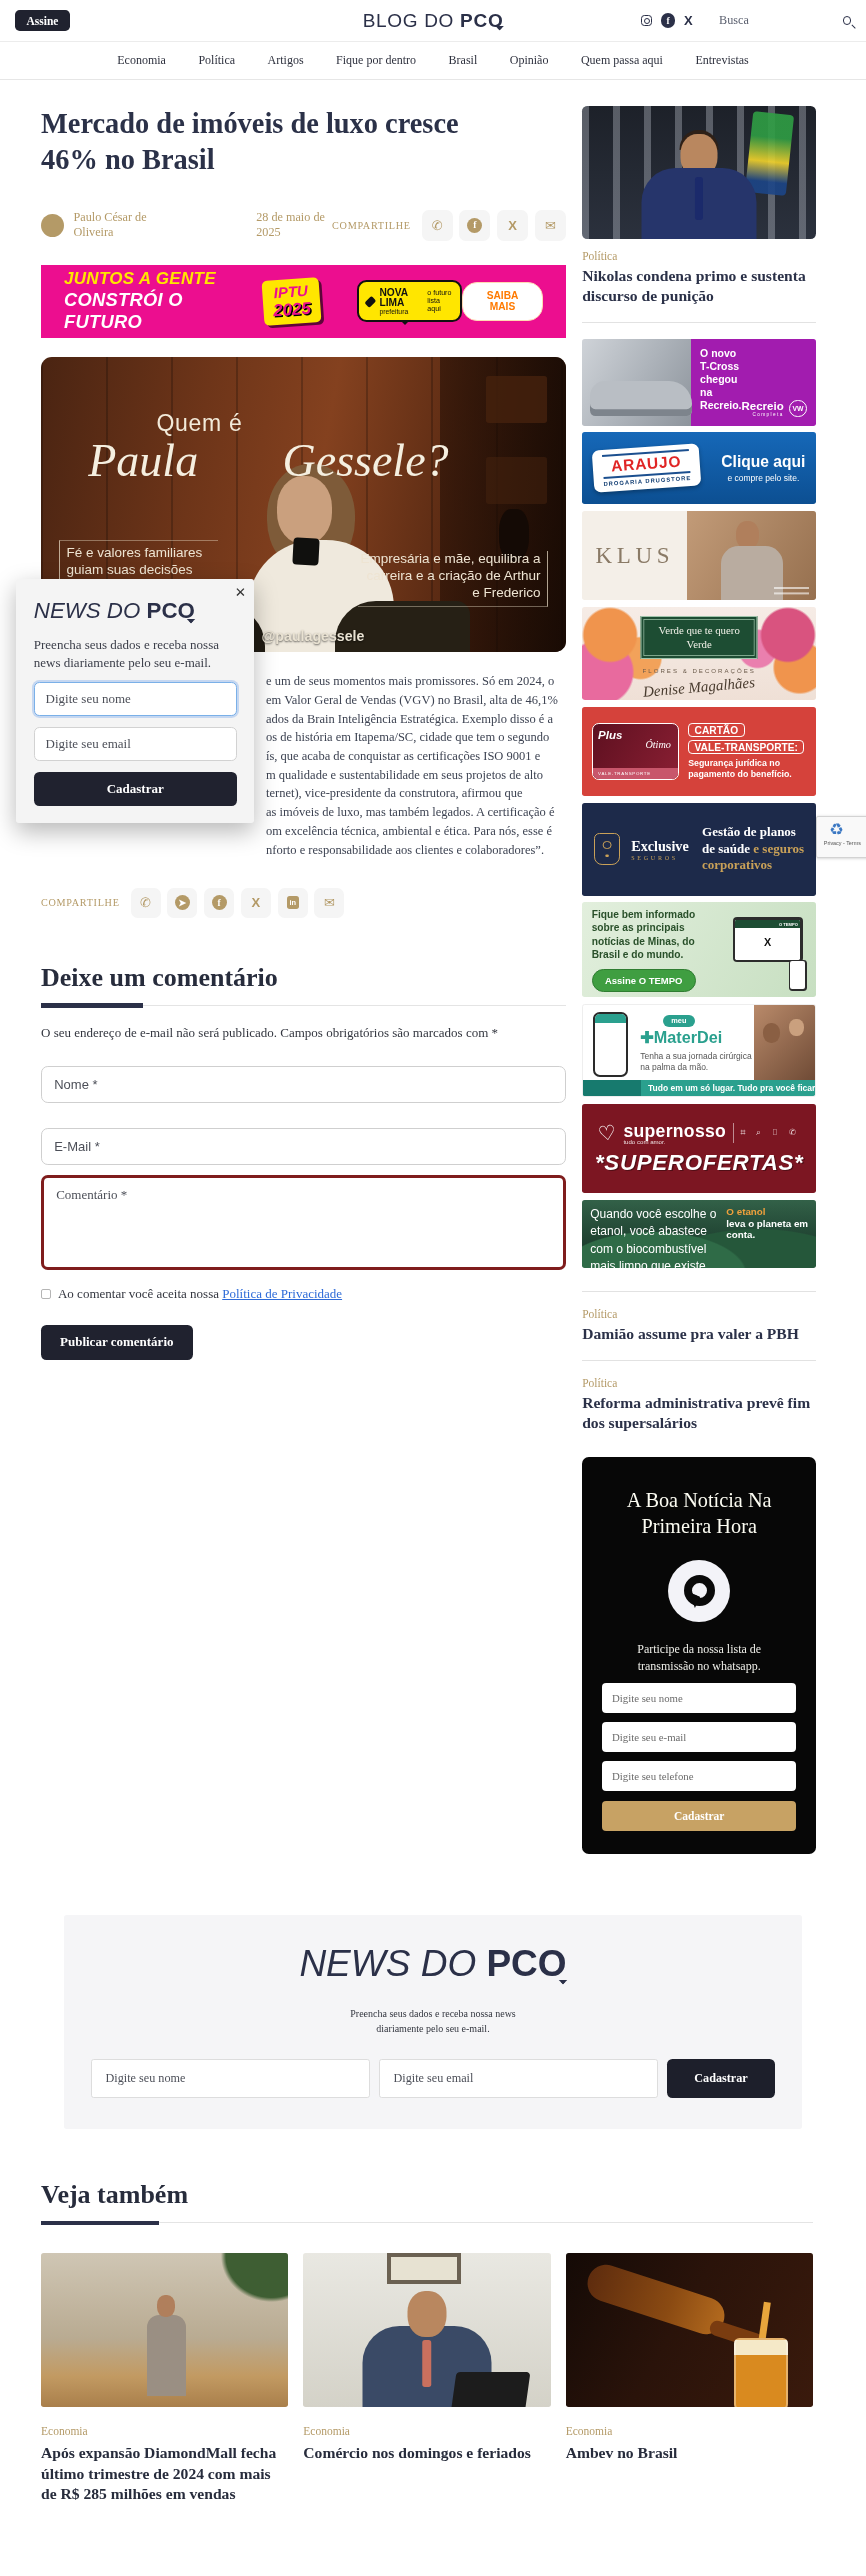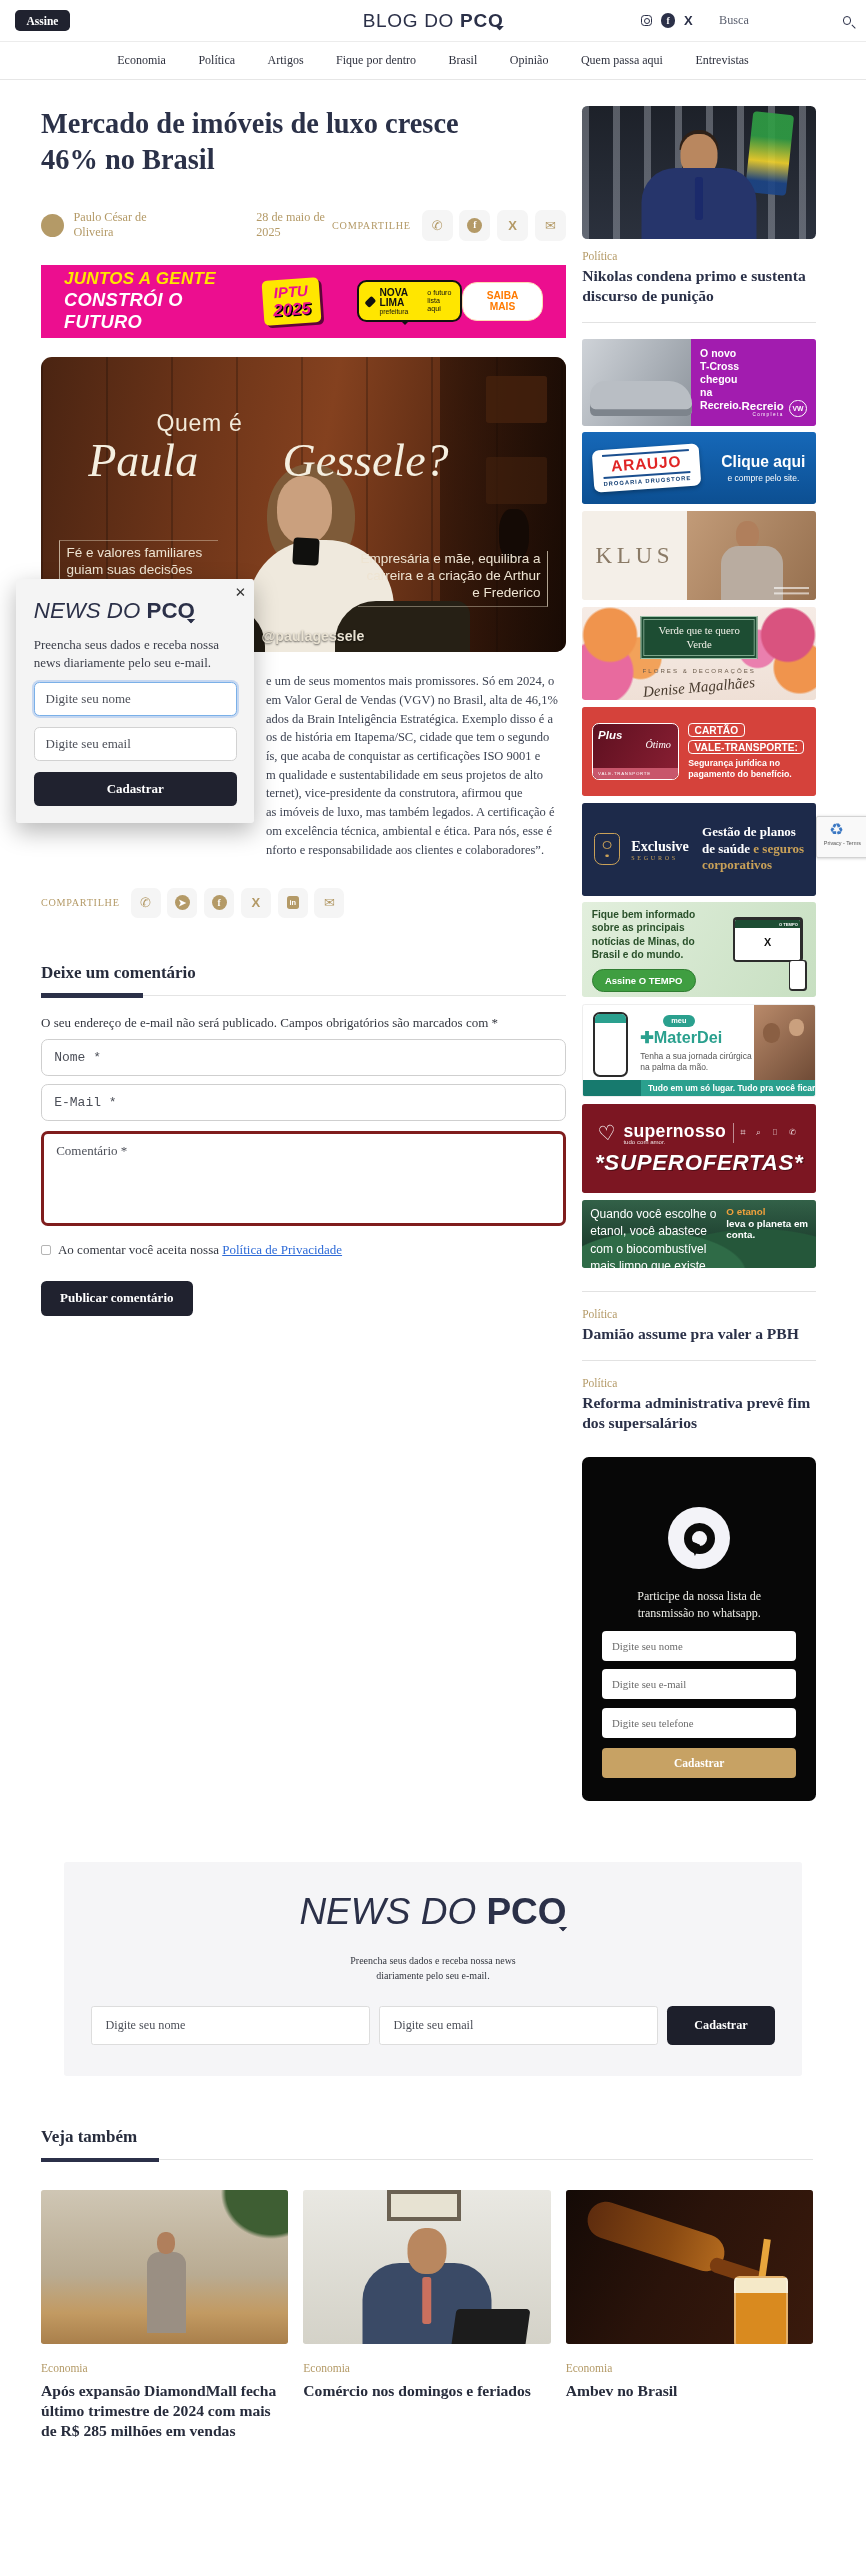--- a/index.html
+++ b/index.html
@@ -83,26 +83,26 @@
 
 .body-text { margin-top:20.3px; padding-left:225px; }
 .body-line { font-family:"Liberation Serif",serif; font-size:12.5px; color:#3d4352; line-height:18.7px; white-space:nowrap; }
 
 
 .share-row { margin-top:28.4px; display:flex; align-items:center; gap:6.8px; }
 .share-sq.small { width:30px; height:30px; border-radius:6.8px; }
 
 
 .comments { margin-top:43px; padding-bottom:6.8px; }
-.sec-title { font-family:"Liberation Serif",serif; font-size:17px; font-weight:bold; color:#272c3c;margin-top:45px; }
+.sec-title { font-family:"Liberation Serif",serif; font-size:26px; font-weight:bold; color:#272c3c;margin-top:45px; }
 .sec-rule { position:relative; margin-top:10.8px; height:4.1px; }
 .sec-rule .line { position:absolute; top:1.4px; left:0; right:0; height:0.7px; background:#e4e4e4; }
 .sec-rule .bar { position:absolute; top:0; left:0; width:102px; height:4.1px; background:#2b3048; }
 .c-note { margin-top:17.6px; font-family:"Liberation Serif",serif; font-size:13px; color:#33363f; }
-.c-input { display:block; width:100%; height:37px; border:1px solid #cfcfcf; border-radius:6.8px; margin-top:8px; padding:0 12.2px; font-family:Liberation Mono, monospace; font-size:13px; color:#333; background:#fff; }
+.c-input { display:block; width:100%; height:37px; border:1px solid #cfcfcf; border-radius:6.8px; margin-top:25px; padding:0 12.2px; font-family:Liberation Sans, sans-serif; font-size:13px; color:#333; background:#fff; }
 .c-input::placeholder, .c-area::placeholder { color:#4c4f58; opacity:1; }
 .c-area { display:block; width:100%; height:95px; border:3px solid #7f1d1d; border-radius:6.8px; margin-top:9.5px; padding:9.5px 12.2px; font-family:"Liberation Serif",serif; font-size:13px; color:#333; resize:none; }
 .c-priv { margin-top:16.2px; display:flex; align-items:center; gap:6.8px; font-family:"Liberation Serif",serif; font-size:13px; color:#33363f; }
 .c-check { width:10.2px; height:10.2px; border:1px solid #b5b5b5; border-radius:2px; background:#fff; flex:none; cursor:pointer; }
 .c-priv a { color:#2e6bd8; }
 .c-submit { margin-top:23px; background:#20222f; color:#fff; font-family:"Liberation Serif",serif; font-weight:bold; font-size:13px; padding:9.5px 19px; border:none; border-radius:5.4px; cursor:pointer; }
 
 
 .side-img { height:133px; border-radius:5.4px; position:relative; overflow:hidden; background:linear-gradient(180deg,#1d2129,#2b313d); cursor:pointer; }
 .bars { position:absolute; inset:0; background:repeating-linear-gradient(90deg, rgba(200,205,215,.35) 0 6.8px, transparent 6.8px 31px); }
@@ -598,20 +598,21 @@
         <div class="side-cat">Política</div>
         <div class="side-title">Damião assume pra valer a PBH</div>
       </div>
       <div class="side-div"></div>
       <div>
         <div class="side-cat">Política</div>
         <div class="side-title">Reforma administrativa prevê fim dos supersalários</div>
       </div>
 
       <div class="wabox">
+        <div class="wa-title">A Boa Notícia Na Primeira Hora</div>
         <div class="wa-circle">
             <span class="wa-o"></span>
           </div>
         <div class="wa-text">Participe da nossa lista de transmissão no whatsapp.</div>
         <input class="wa-input" placeholder="Digite seu nome" style="">
         <input class="wa-input" placeholder="Digite seu e-mail" style="">
         <input class="wa-input" placeholder="Digite seu telefone" style="">
         <button class="wa-btn">Cadastrar</button>
       </div>
     </div>

